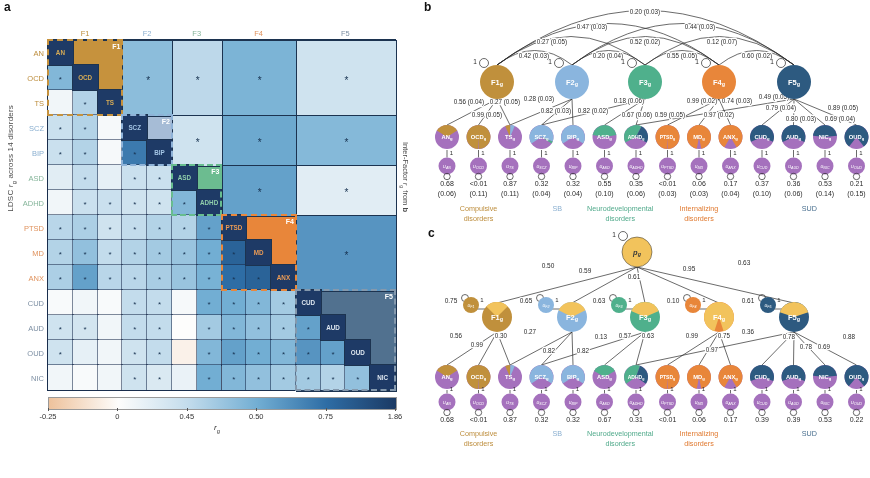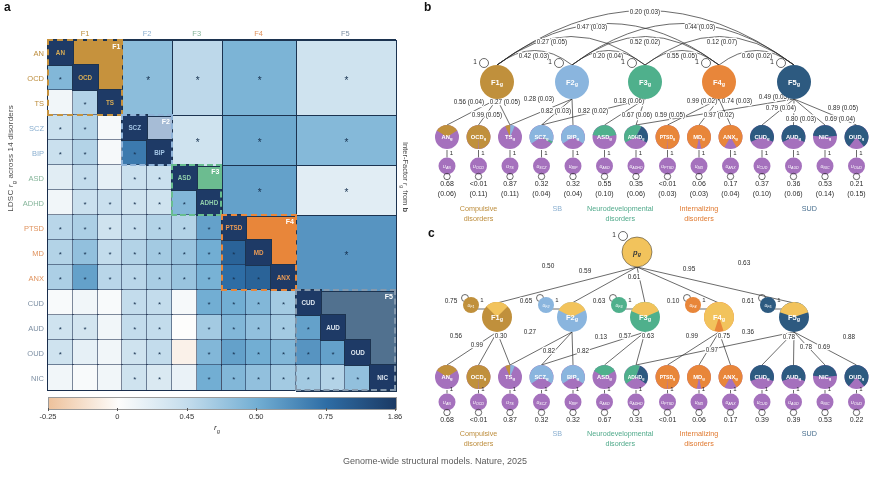--- a/index.html
+++ b/index.html
@@ -812,21 +812,20 @@
       <text x="478.5" y="436" font-size="7.2" fill="#bd8d3c" text-anchor="middle" font-family="Liberation Sans, sans-serif">Compulsive</text>
       <text x="478.5" y="446" font-size="7.2" fill="#bd8d3c" text-anchor="middle" font-family="Liberation Sans, sans-serif">disorders</text>
       <text x="557.25" y="436" font-size="7.2" fill="#8aafd0" text-anchor="middle" font-family="Liberation Sans, sans-serif">SB</text>
       <text x="620.25" y="436" font-size="7.2" fill="#4fa98a" text-anchor="middle" font-family="Liberation Sans, sans-serif">Neurodevelopmental</text>
       <text x="620.25" y="446" font-size="7.2" fill="#4fa98a" text-anchor="middle" font-family="Liberation Sans, sans-serif">disorders</text>
       <text x="699" y="436" font-size="7.2" fill="#e0792f" text-anchor="middle" font-family="Liberation Sans, sans-serif">Internalizing</text>
       <text x="699" y="446" font-size="7.2" fill="#e0792f" text-anchor="middle" font-family="Liberation Sans, sans-serif">disorders</text>
       <text x="809.25" y="436" font-size="7.2" fill="#486e8e" text-anchor="middle" font-family="Liberation Sans, sans-serif">SUD</text>
     </svg>
 
-  <div id="caption">Genome-wide structural models. Nature, 2025</div>
 <div style="position: absolute; left: 4px; top: 52.5px; width: 40px; text-align: right; font-size: 7.5px; color: rgb(189, 141, 60); transform: translateY(-50%);">AN</div>
     <div style="position: absolute; left: 4px; top: 77.5px; width: 40px; text-align: right; font-size: 7.5px; color: rgb(189, 141, 60); transform: translateY(-50%);">OCD</div>
     <div style="position: absolute; left: 4px; top: 102.5px; width: 40px; text-align: right; font-size: 7.5px; color: rgb(189, 141, 60); transform: translateY(-50%);">TS</div>
     <div style="position: absolute; left: 4px; top: 127.5px; width: 40px; text-align: right; font-size: 7.5px; color: rgb(138, 175, 208); transform: translateY(-50%);">SCZ</div>
     <div style="position: absolute; left: 4px; top: 152.5px; width: 40px; text-align: right; font-size: 7.5px; color: rgb(138, 175, 208); transform: translateY(-50%);">BIP</div>
     <div style="position: absolute; left: 4px; top: 177.5px; width: 40px; text-align: right; font-size: 7.5px; color: rgb(133, 181, 154); transform: translateY(-50%);">ASD</div>
     <div style="position: absolute; left: 4px; top: 202.5px; width: 40px; text-align: right; font-size: 7.5px; color: rgb(133, 181, 154); transform: translateY(-50%);">ADHD</div>
     <div style="position: absolute; left: 4px; top: 227.5px; width: 40px; text-align: right; font-size: 7.5px; color: rgb(224, 147, 94); transform: translateY(-50%);">PTSD</div>
     <div style="position: absolute; left: 4px; top: 252.5px; width: 40px; text-align: right; font-size: 7.5px; color: rgb(224, 147, 94); transform: translateY(-50%);">MD</div>
     <div style="position: absolute; left: 4px; top: 277.5px; width: 40px; text-align: right; font-size: 7.5px; color: rgb(224, 147, 94); transform: translateY(-50%);">ANX</div>

